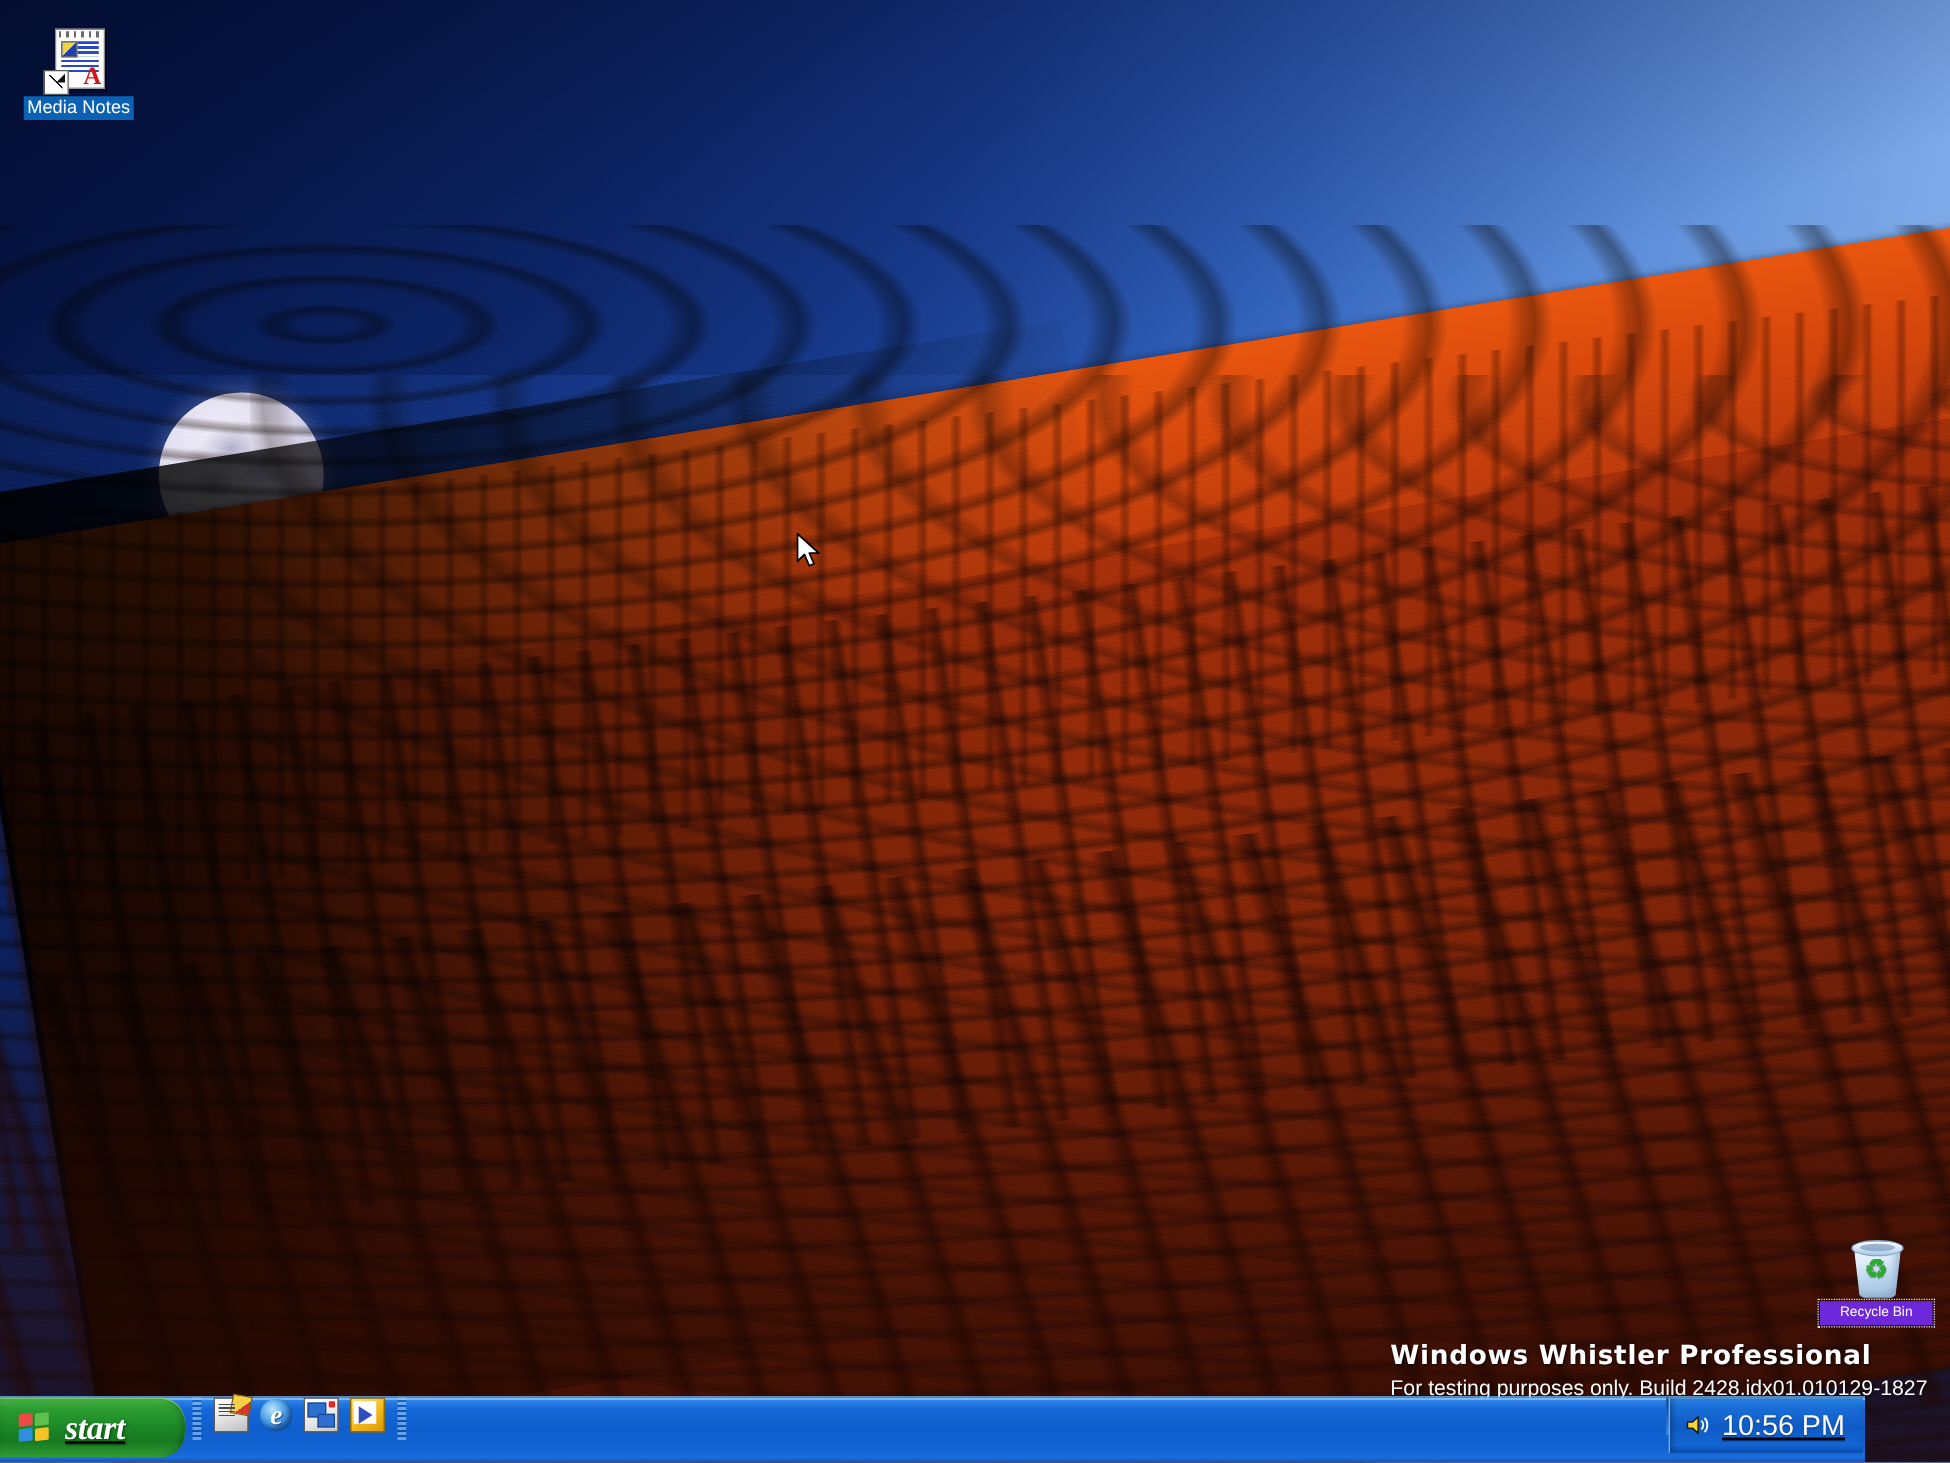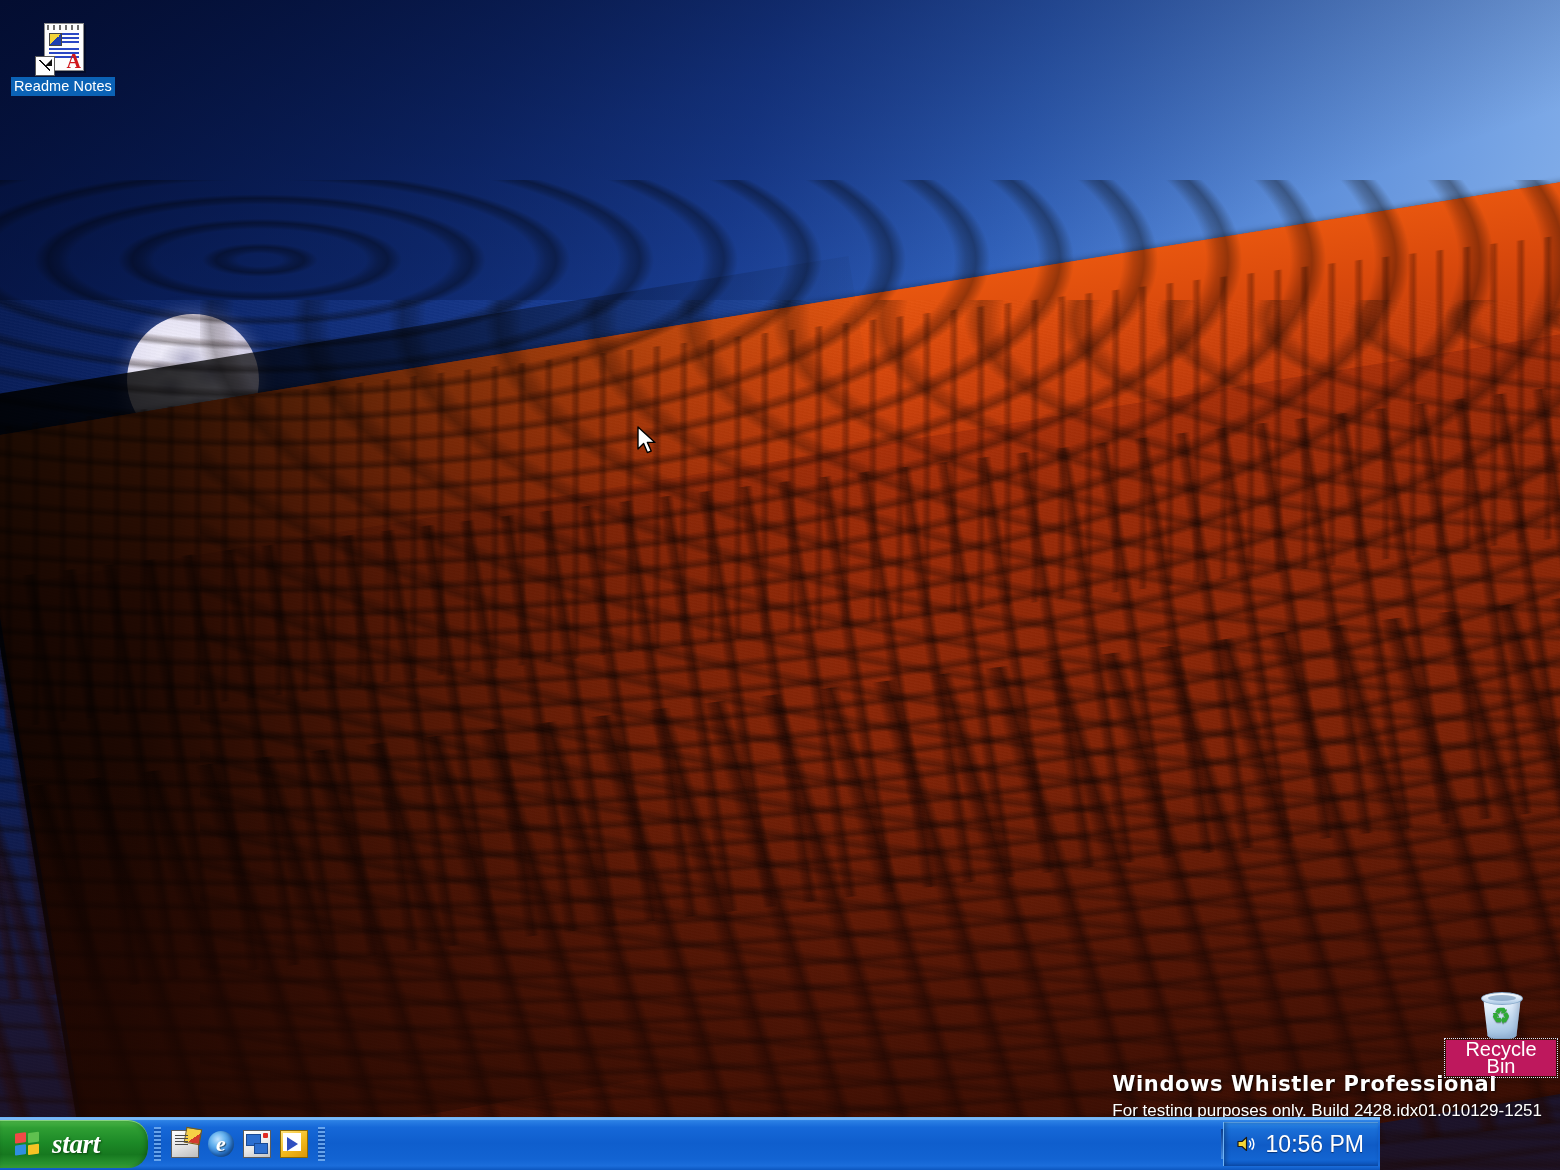--- a/index.html
+++ b/index.html
@@ -420,23 +420,23 @@
     width: 22px; height: 22px;
     color: #2faa36;
     font-size: 21px;
     line-height: 22px;
     font-weight: bold;
     text-shadow: 0 1px 1px rgba(0,0,0,0.35);
   }
   .bin-label {
     display: inline-block;
     color: #ffffff;
-    font-size: 20px;
+    font-size: 11px;
     line-height: 17px;
-    background: #be185d;
+    background: #6d28d9;
     padding: 1px 16px;
     outline: 1px dotted #dbe6ff;
     outline-offset: 1px;
   }
 
   
   .watermark {
     position: absolute;
     right: 18px;
     bottom: 48px;
@@ -464,34 +464,35 @@
     position: absolute;
     left: 637px; top: 426px;
     width: 22px; height: 32px;
     pointer-events: none;
   }
 
   
   #taskbar {
     position: absolute;
     left: 0; bottom: 0;
-    width: 1380px;
+    width: 1492px;
     height: 52px;
     background: linear-gradient(180deg,
       #4a9bf0 0%,
       #2a7fe4 6%,
       #1668d8 18%,
       #0f5ecd 48%,
       #1263d2 78%,
       #1b6ddb 92%,
       #0c56bf 100%);
     border-top: 1px solid #6fb4f5;
     box-shadow: inset 0 2px 0 rgba(150,205,255,0.65);
     display: flex;
-    align-items: center;
+    align-items: flex-start;
+    text-decoration: underline;
   }
 
   .start-button {
     position: relative;
     width: 148px;
     height: 48px;
     margin-left: 0px;
     border-radius: 0 20px 20px 0;
     background: linear-gradient(180deg,
       #4fbb4a 0%,
@@ -722,30 +723,30 @@
       <div class="glyph">
         <div class="ico-notes">
           <span class="spiral"></span>
           <span class="swatch"></span>
           <span class="lines"></span>
           <span class="lines2"></span>
           <span class="redA">A</span>
         </div>
         <span class="shortcut"></span>
       </div>
-      <span class="label">Readme Notes</span>
+      <span class="label">Media Notes</span>
     </div>
 
 
 
   </div>
 
   <div class="watermark">
     <div class="wm-line1">Windows Whistler Professional</div>
-    <div class="wm-line2">For testing purposes only. Build 2428.idx01.010129-1251</div>
+    <div class="wm-line2">For testing purposes only. Build 2428.idx01.010129-1827</div>
   </div>
 
   <div class="recycle-bin">
     <div class="bin-glyph">
       <span class="bin-body"></span>
       <span class="bin-rim"></span>
       <span class="bin-arrows">♻</span>
     </div>
     <span class="bin-label">Recycle Bin</span>
   </div>

